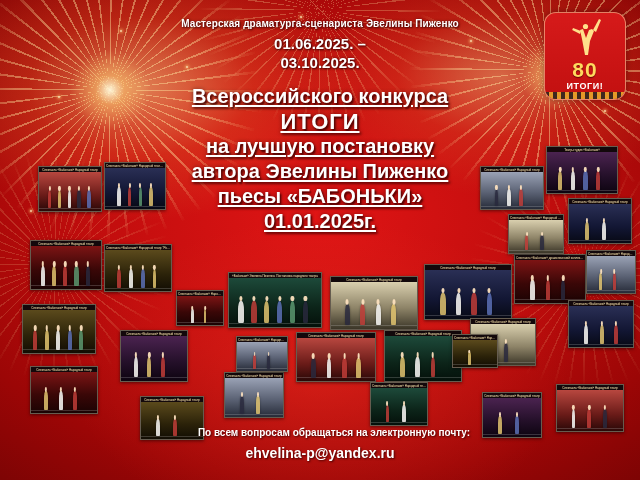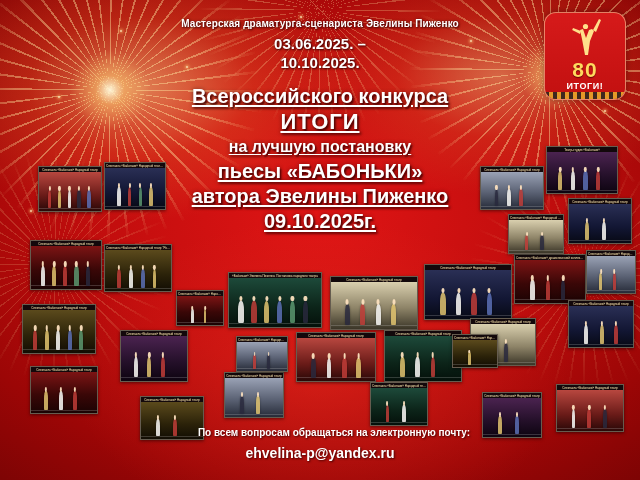--- a/index.html
+++ b/index.html
@@ -78,21 +78,21 @@
     text-shadow: 1.5px 1.5px 2px rgba(70,0,0,0.9), 0 0 4px rgba(0,0,0,0.45);
   }
   #title-block .l {
     display: block;
     text-decoration: underline;
     text-underline-offset: 2px;
     line-height: 25px;
   }
   #title-block .l1 { font-size: 22px; letter-spacing: 1px; }
   #title-block .l2 { font-size: 20px; }
-  #title-block .l3 { font-size: 16px; }
+  #title-block .l3 { font-size: 20px; }
   #title-block .l4 { font-size: 20px; }
   #title-block .l5 { font-size: 20px; }
   #title-block .l6 { font-size: 20px; }
 
   
   #victory-emblem {
     position: absolute;
     right: 14px;
     top: 12px;
     width: 80px;
@@ -257,31 +257,31 @@
   <div class="sparkle" style="left:58px;  top:96px;"></div>
   <div class="sparkle" style="left:186px; top:66px;"></div>
   <div class="sparkle" style="left:470px; top:40px;"></div>
   <div class="sparkle" style="left:604px; top:110px;"></div>
   <div class="sparkle" style="left:30px;  top:210px;"></div>
   <div class="sparkle" style="left:612px; top:230px;"></div>
   <div class="sparkle" style="left:300px; top:16px;"></div>
 
   <div class="hdr" id="workshop-line">Мастерская драматурга-сценариста Эвелины Пиженко</div>
   <div class="hdr" id="date-range">
-    <div>03.06.2025. –</div>
-    <div>10.10.2025.</div>
+    <div>01.06.2025. –</div>
+    <div>03.10.2025.</div>
   </div>
 
   <div id="title-block">
     <span class="l l2">Всероссийского конкурса</span>
     <span class="l l1">ИТОГИ</span>
     <span class="l l3">на лучшую постановку</span>
+    <span class="l l5">автора Эвелины Пиженко</span>
     <span class="l l4">пьесы «БАБОНЬКИ»</span>
-    <span class="l l5">автора Эвелины Пиженко</span>
-    <span class="l l6">09.10.2025г.</span>
+    <span class="l l6">01.01.2025г.</span>
   </div>
 
   <div id="victory-emblem">
     <svg class="motherland" viewBox="0 0 44 44">
       <g fill="#ffe08a" stroke="none">
         <path d="M22 38 L19 22 L17 13 L20 12 L23 21 L26 13 L29 12 L31 14 L27 24 L25 38 Z"></path>
         <circle cx="22.5" cy="9.5" r="2.6"></circle>
         <path d="M30 13 L36 2 L38 3 L33 15 Z"></path>
         <path d="M18 14 L10 11 L9.2 13 L17 17 Z"></path>
       </g>

